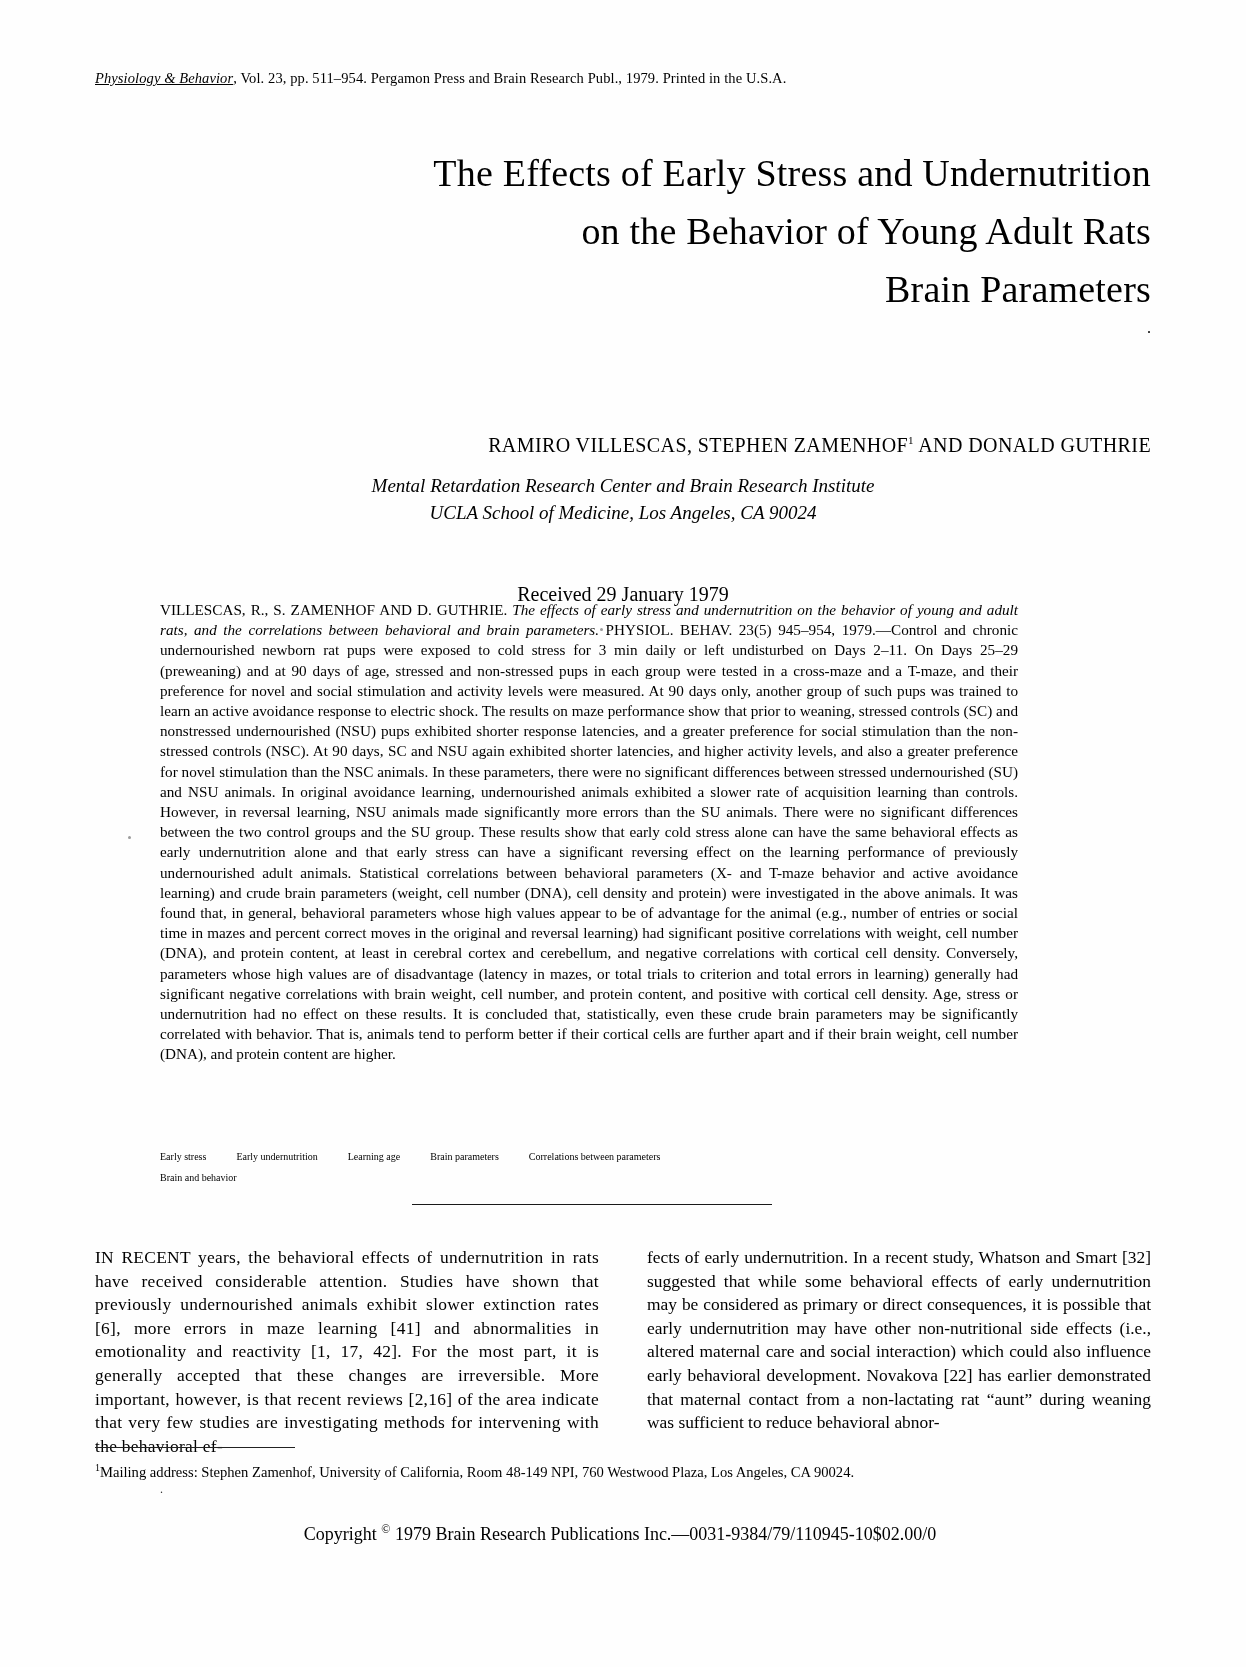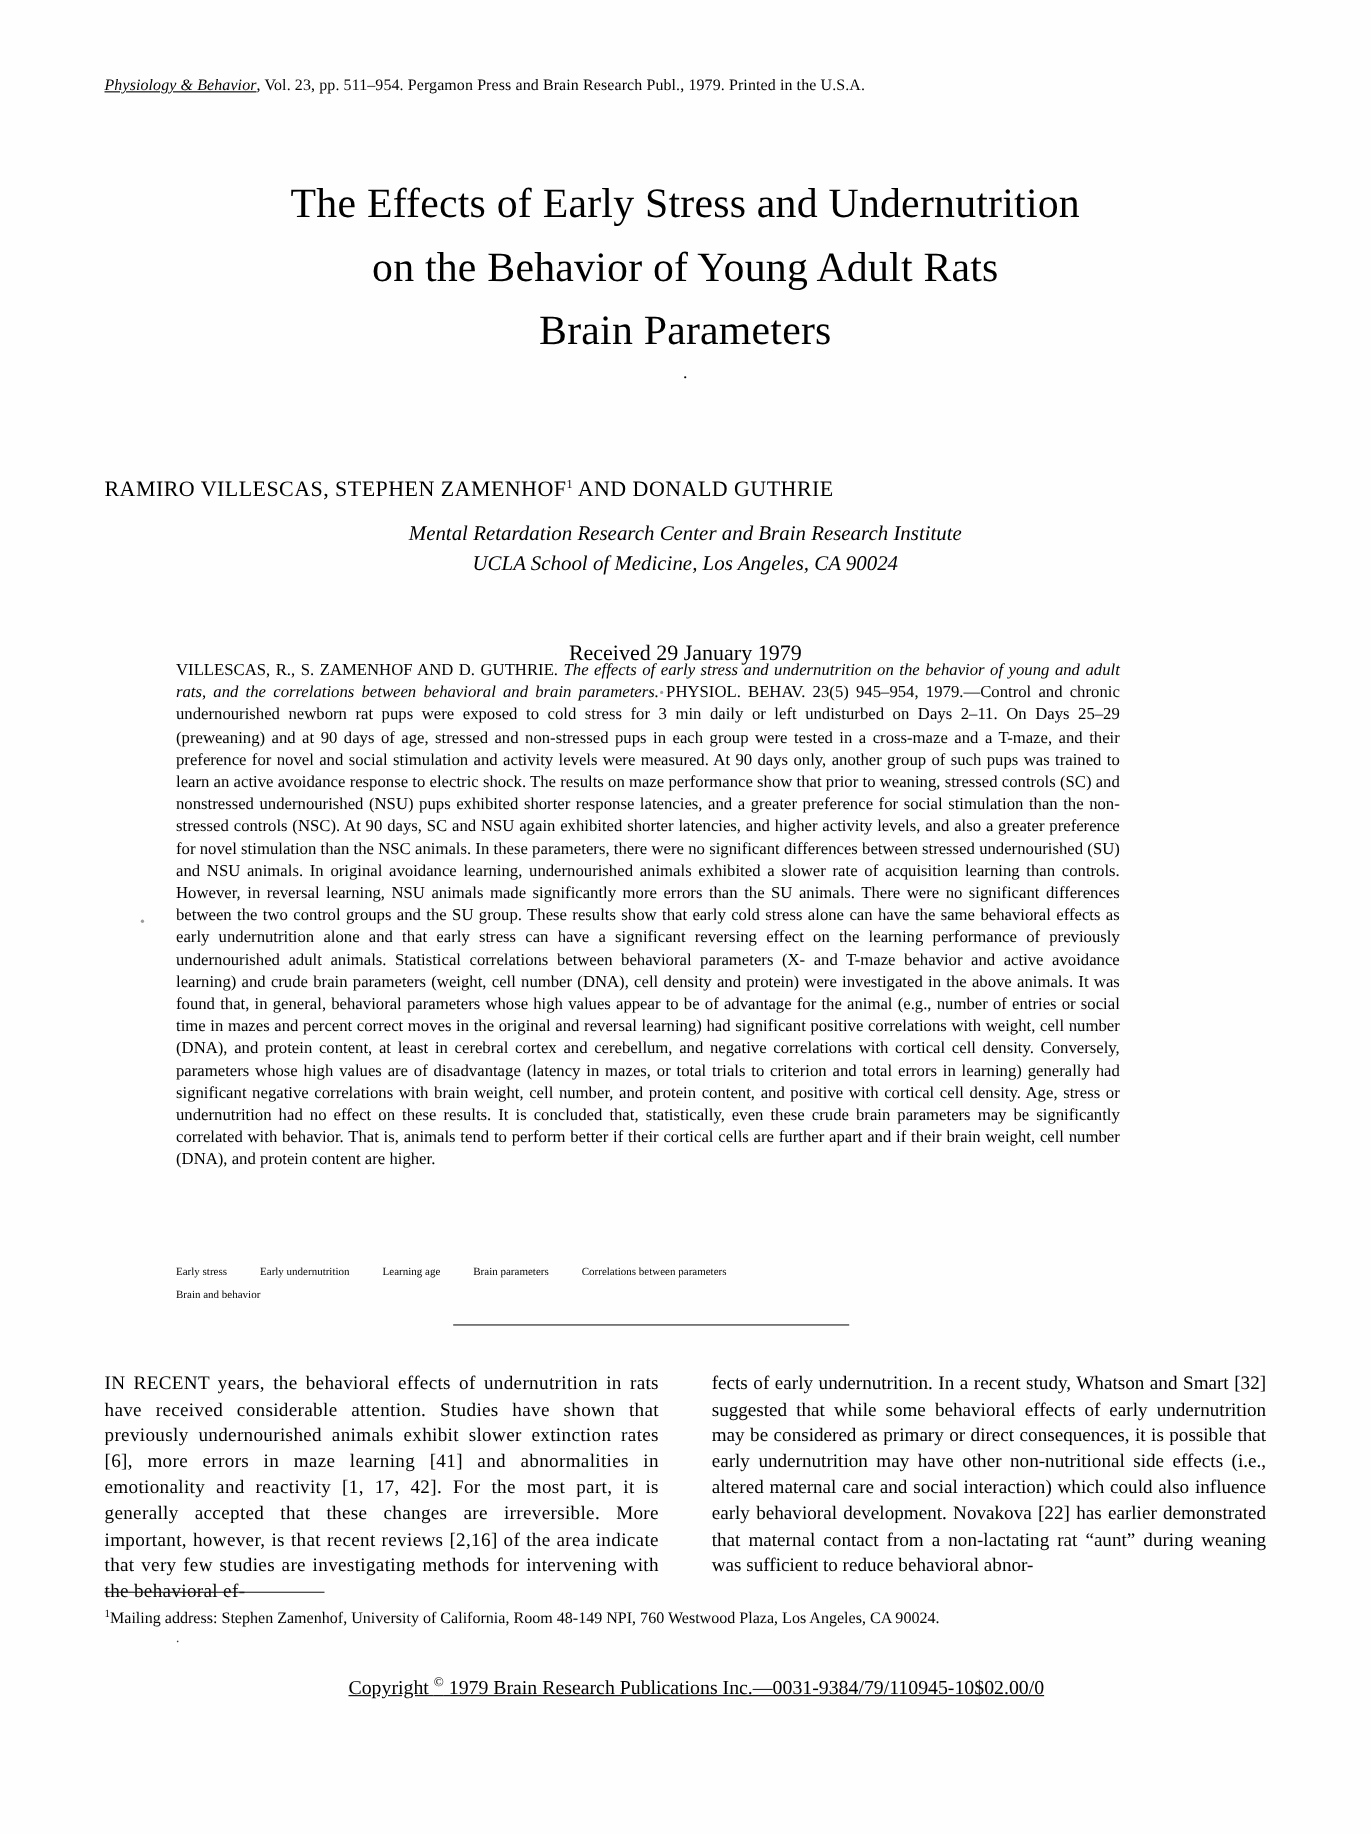--- a/index.html
+++ b/index.html
@@ -32,44 +32,44 @@
     white-space: nowrap;
   }
   .journal-line .jname {
     font-style: italic;
     text-decoration: underline;
   }
 
   
   .title-block {
     position: absolute;
-    top: 156px;
-    left: 95px;
-    width: 1056px;
-    text-align: center;
+    top: 144px;
+    left: 95px;
+    width: 1056px;
+    text-align: right;
   }
   .title-line {
     font-size: 38px;
     line-height: 58px;
     font-weight: normal;
     letter-spacing: 0.2px;
   }
   .title-dot {
     font-size: 16px;
     line-height: 20px;
     height: 20px;
   }
 
   
   .authors {
     position: absolute;
     top: 434px;
     left: 95px;
     width: 1056px;
-    text-align: left;
+    text-align: right;
     font-size: 20px;
     letter-spacing: 0.4px;
   }
   .authors sup {
     font-size: 11px;
     vertical-align: super;
   }
   .affil {
     position: absolute;
     top: 472px;
@@ -172,25 +172,24 @@
     top: 1482px;
     left: 160px;
     font-size: 12px;
     color: #333;
   }
 
   
   .copyright {
     position: absolute;
     top: 1522px;
-    left: 105px;
+    left: 92px;
     width: 1056px;
     text-align: center;
     font-size: 18px;
-    text-decoration: underline;
   }
   .copyright sup {
     font-size: 12px;
     vertical-align: super;
   }
 
   
   .speck {
     position: absolute;
     background: #4a4a4a;

